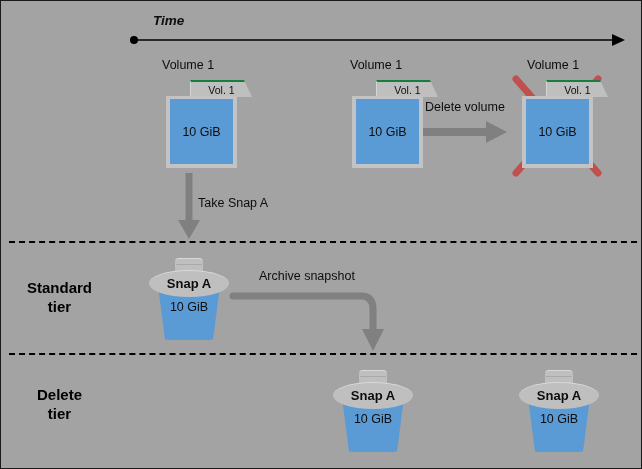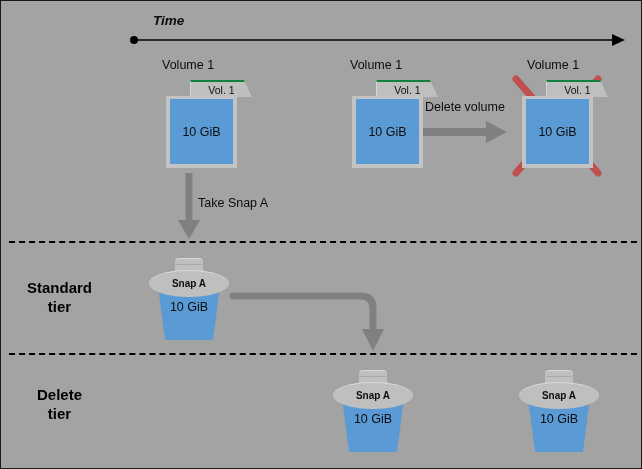--- a/index.html
+++ b/index.html
@@ -84,21 +84,21 @@
     position:absolute;left:0;top:12px;
     width:80px;height:26px;
     background:#bfbfbf;
     border-radius:50%;
     border-top:1px solid #d9d9d9;
   }
   .snap .lidtext{
     position:absolute;left:0;top:12px;
     width:80px;height:26px;
     display:flex;align-items:center;justify-content:center;
-    font-size:10px;font-weight:bold;color:#0d0d0d;
+    font-size:13px;font-weight:bold;color:#0d0d0d;
   }
   .snap .sizetext{
     position:absolute;left:0;top:42px;
     width:80px;
     text-align:center;
     font-size:12.5px;color:#0d0d0d;
   }
 
   
   .dashrow{
@@ -176,20 +176,21 @@
 
   <div class="snap" style="left:148px;top:257px;">
     <div class="knob"></div>
     <div class="knobline"></div>
     <div class="bucket-r"></div>
     <div class="lid"></div>
     <div class="lidtext">Snap A</div>
     <div class="sizetext">10 GiB</div>
   </div>
 
+  <div class="abs lbl" style="left:258px;top:268px;">Archive snapshot</div>
 
   <div class="dashrow" style="top:352px;"></div>
 
   <div class="abs tier-label" style="left:6px;top:385px;width:105px;">Delete
 tier</div>
 
   <div class="snap" style="left:332px;top:369px;">
     <div class="knob"></div>
     <div class="knobline"></div>
     <div class="bucket-r"></div>

